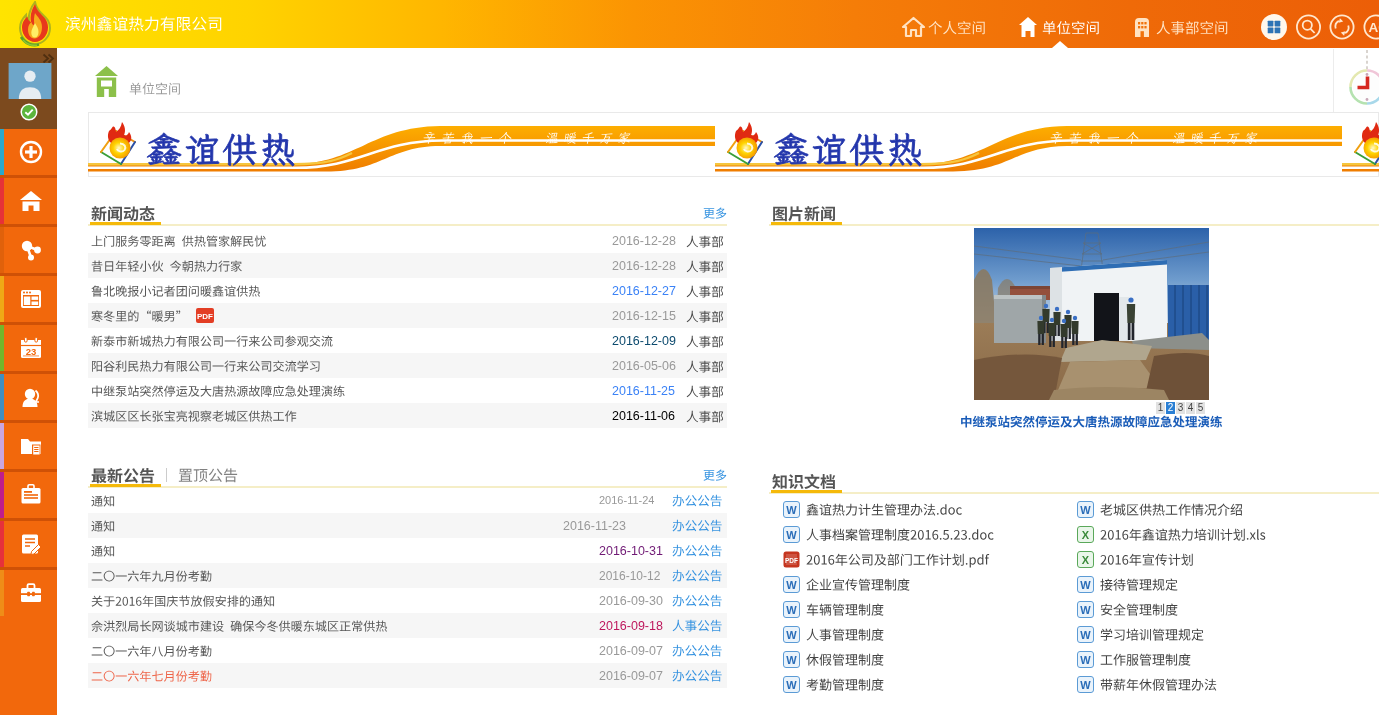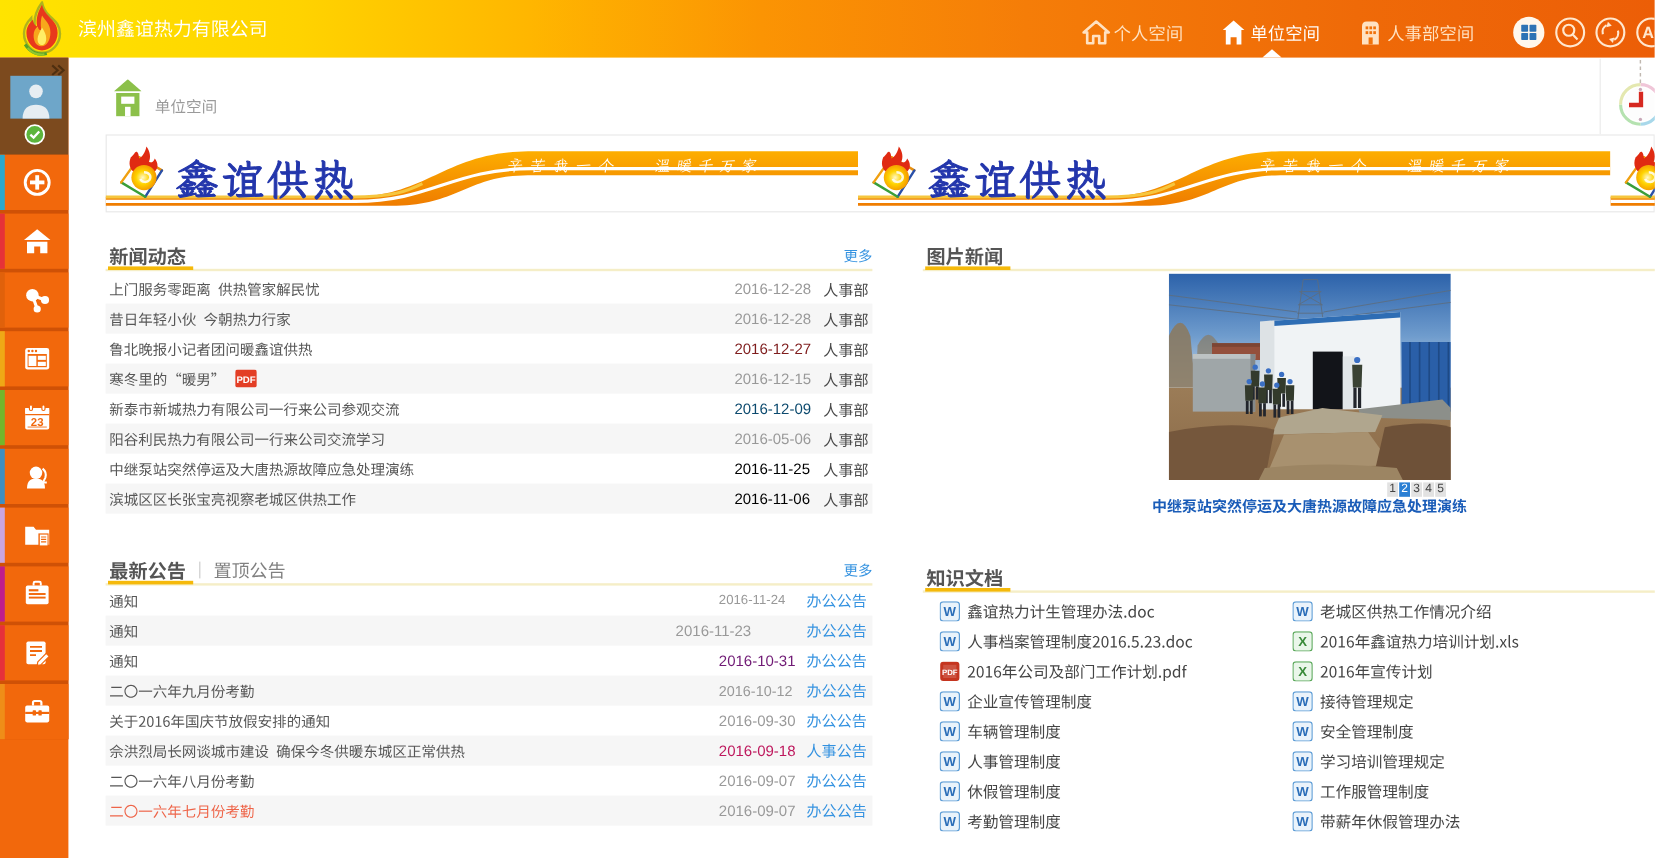--- a/index.html
+++ b/index.html
@@ -440,21 +440,21 @@
       <use href="#r8005" x="6000"></use>
       <use href="#r56e2" x="7000"></use>
       <use href="#r95ee" x="8000"></use>
       <use href="#r6696" x="9000"></use>
       <use href="#r946b" x="10000"></use>
       <use href="#r8c0a" x="11000"></use>
       <use href="#r4f9b" x="12000"></use>
       <use href="#r70ed" x="13000"></use>
     </g>
   </svg>
-<div class="ab" style="left:612px;top:284.3px;width:70px;font-size:12.5px;color:#7f1d1d">2016-12-27</div>
+<div class="ab" style="left:612px;top:284.3px;width:70px;font-size:12.5px;color:#3b82f6">2016-12-27</div>
 <svg class="tx" style="left:686.0px;top:281.8px;" width="40" height="19">
     <g fill="#4a4a4a" transform="translate(0,14.4) scale(0.01260)">
       <use href="#r4eba" x="0"></use>
       <use href="#r4e8b" x="1000"></use>
       <use href="#r90e8" x="2000"></use>
     </g>
   </svg>
 <div class="ab" style="left:88px;top:303px;width:639px;height:25px;background:#f6f6f6"></div>
 <svg class="tx" style="left:91.0px;top:307.3px;" width="99" height="18">
     <g fill="#565656" transform="translate(0,13.7) scale(0.01210)">
@@ -562,21 +562,21 @@
       <use href="#r6545" x="13000"></use>
       <use href="#r969c" x="14000"></use>
       <use href="#r5e94" x="15000"></use>
       <use href="#r6025" x="16000"></use>
       <use href="#r5904" x="17000"></use>
       <use href="#r7406" x="18000"></use>
       <use href="#r6f14" x="19000"></use>
       <use href="#r7ec3" x="20000"></use>
     </g>
   </svg>
-<div class="ab" style="left:612px;top:384.3px;width:70px;font-size:12.5px;color:#000000">2016-11-25</div>
+<div class="ab" style="left:612px;top:384.3px;width:70px;font-size:12.5px;color:#3b82f6">2016-11-25</div>
 <svg class="tx" style="left:686.0px;top:381.8px;" width="40" height="19">
     <g fill="#4a4a4a" transform="translate(0,14.4) scale(0.01260)">
       <use href="#r4eba" x="0"></use>
       <use href="#r4e8b" x="1000"></use>
       <use href="#r90e8" x="2000"></use>
     </g>
   </svg>
 <div class="ab" style="left:88px;top:403px;width:639px;height:25px;background:#f6f6f6"></div>
 <svg class="tx" style="left:91.0px;top:407.3px;" width="208" height="18">
     <g fill="#565656" transform="translate(0,13.7) scale(0.01210)">

